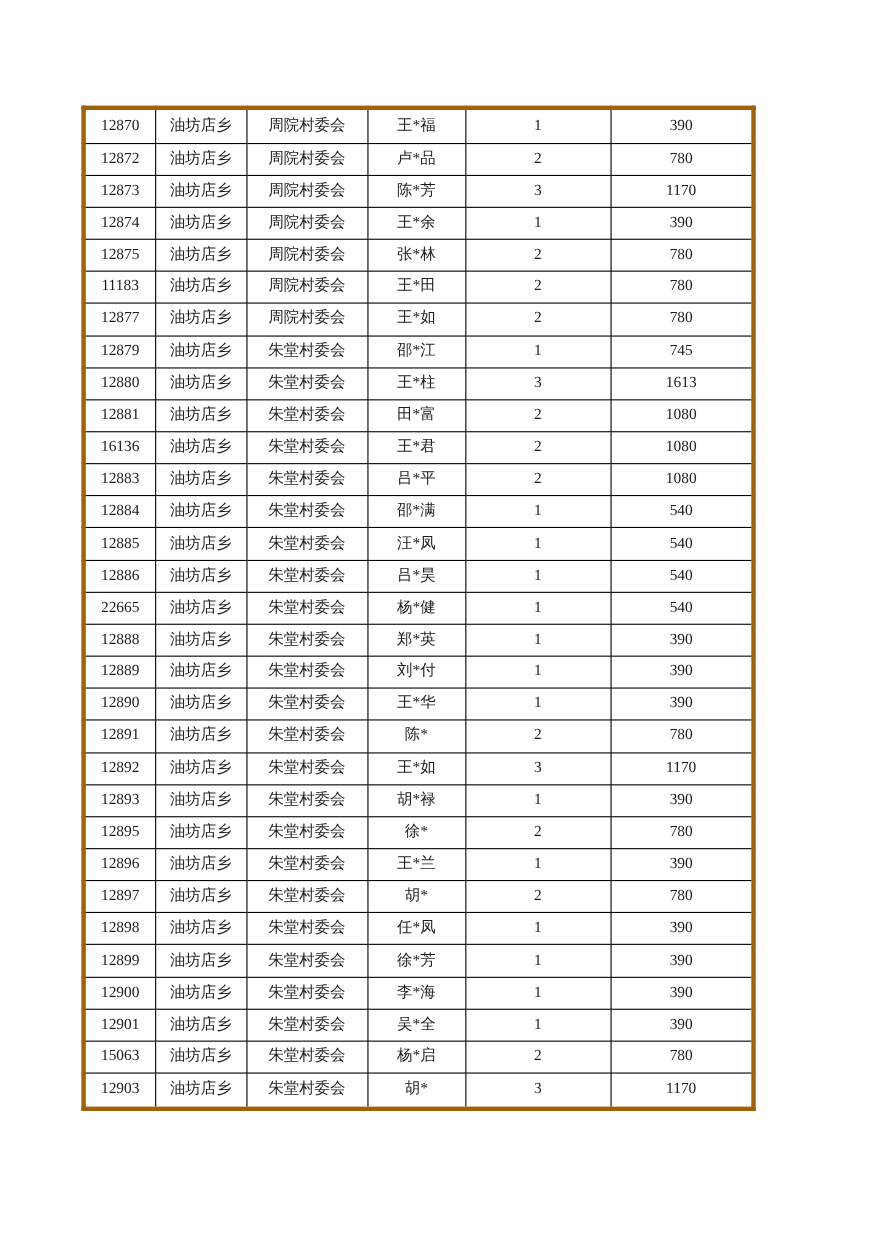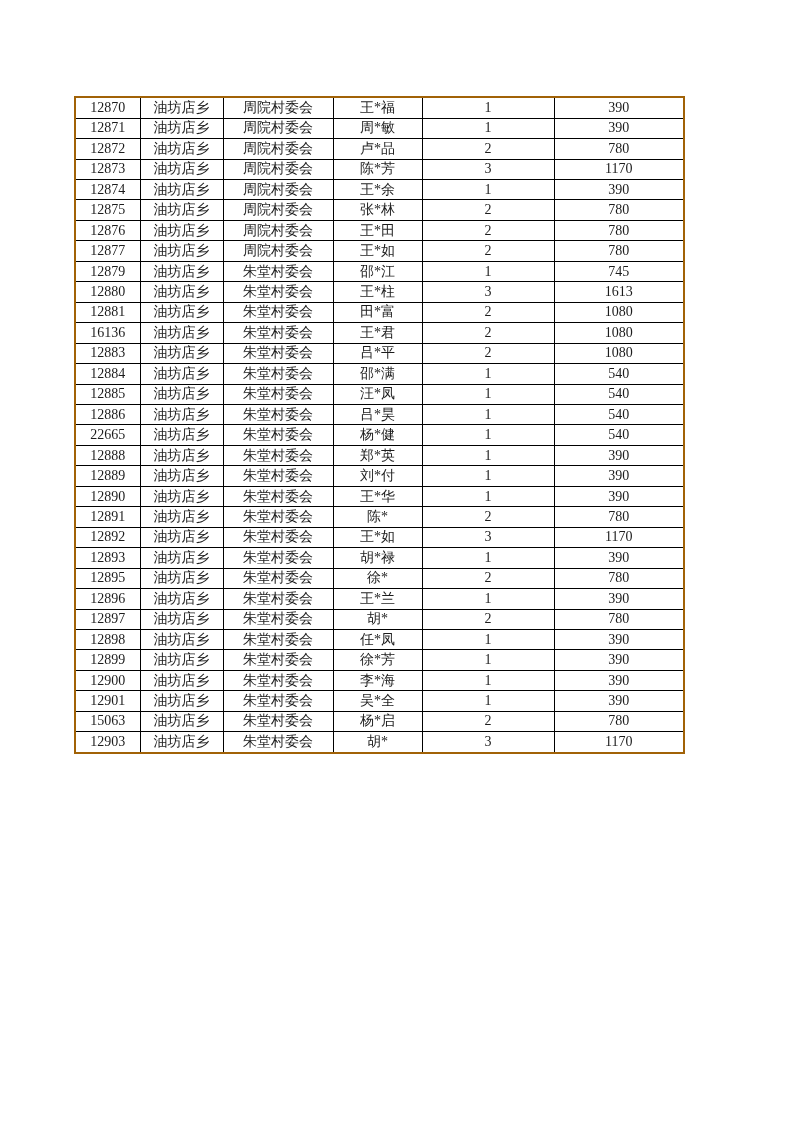--- a/index.html
+++ b/index.html
@@ -14,24 +14,24 @@
     background: #ffffff;
     overflow: hidden;
     font-family: "Liberation Serif", "DejaVu Serif", serif;
     color: #1c1c1c;
   }
   table.roster {
     position: absolute;
     left: 74px;
     top: 96px;
     width: 609px;
-    height: 658px;
+    height: 914px;
     border-collapse: collapse;
     table-layout: fixed;
-    border: 2px solid #a16207;
+    border: 4px solid #a16207;
   }
   table.roster td {
     border: 1px solid #000000;
     text-align: center;
     vertical-align: middle;
     font-size: 14px;
     line-height: 1;
     padding: 0;
     overflow: hidden;
     white-space: nowrap;
@@ -59,28 +59,20 @@
     <tbody>
         <tr>
           <td>12870</td>
           <td>油坊店乡</td>
           <td>周院村委会</td>
           <td>王*福</td>
           <td>1</td>
           <td>390</td>
         </tr>
         <tr>
-          <td>12871</td>
-          <td>油坊店乡</td>
-          <td>周院村委会</td>
-          <td>周*敏</td>
-          <td>1</td>
-          <td>390</td>
-        </tr>
-        <tr>
           <td>12872</td>
           <td>油坊店乡</td>
           <td>周院村委会</td>
           <td>卢*品</td>
           <td>2</td>
           <td>780</td>
         </tr>
         <tr>
           <td>12873</td>
           <td>油坊店乡</td>
@@ -99,21 +91,21 @@
         </tr>
         <tr>
           <td>12875</td>
           <td>油坊店乡</td>
           <td>周院村委会</td>
           <td>张*林</td>
           <td>2</td>
           <td>780</td>
         </tr>
         <tr>
-          <td>12876</td>
+          <td>11183</td>
           <td>油坊店乡</td>
           <td>周院村委会</td>
           <td>王*田</td>
           <td>2</td>
           <td>780</td>
         </tr>
         <tr>
           <td>12877</td>
           <td>油坊店乡</td>
           <td>周院村委会</td>

